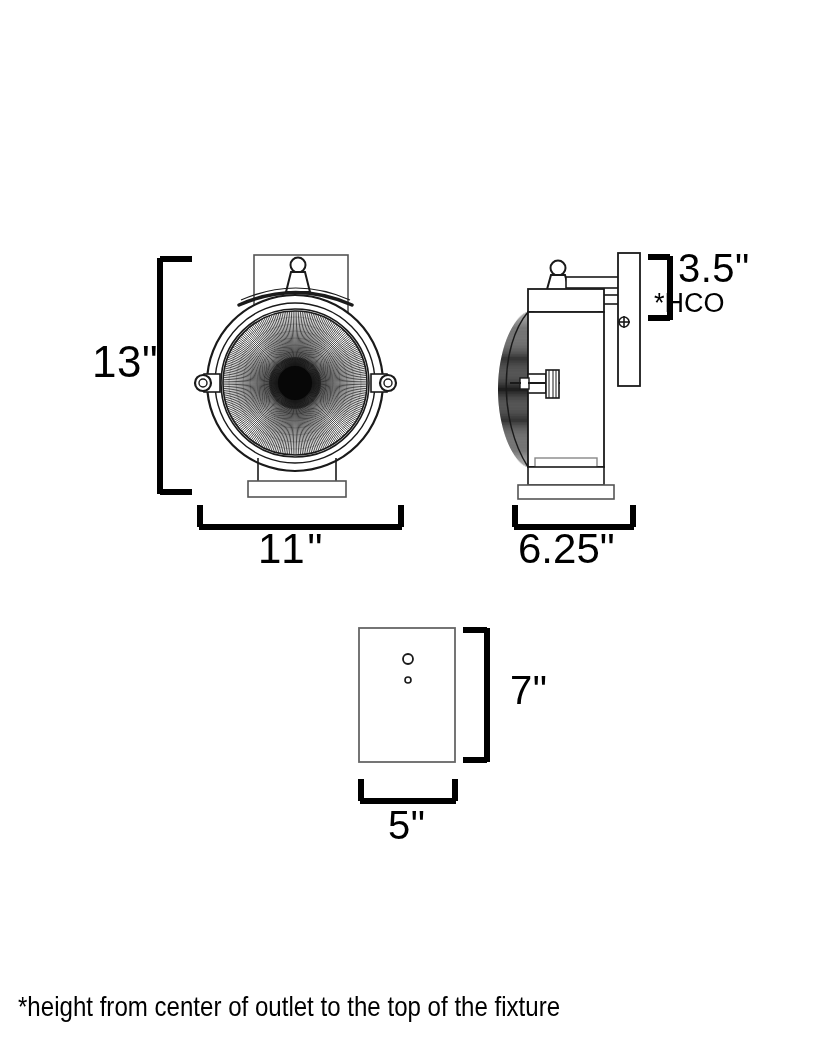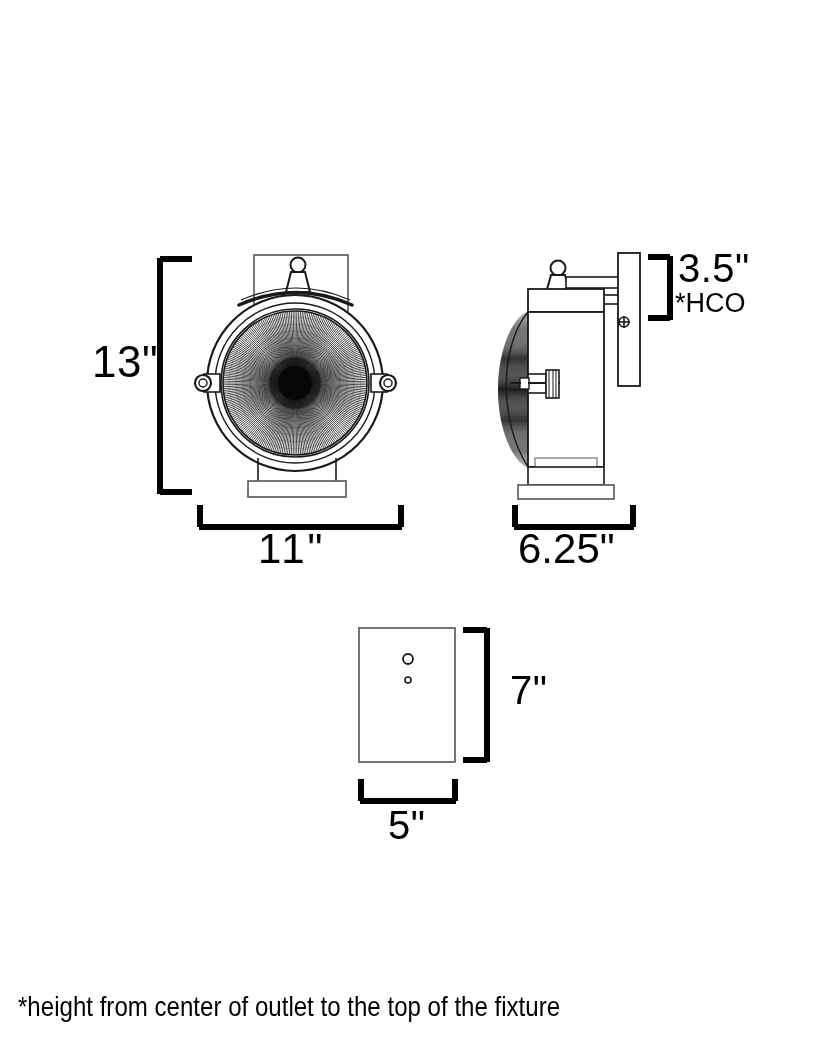--- a/index.html
+++ b/index.html
@@ -32,21 +32,21 @@
     font-weight: 400;
     color: #000000;
     white-space: nowrap;
     line-height: 1;
     letter-spacing: 0.5px;
   }
   #label-13  { left: 92px;  top: 340px; font-size: 44px; }
   #label-11  { left: 258px; top: 528px; font-size: 42px; letter-spacing: 3px; }
   #label-625 { left: 518px; top: 528px; font-size: 42px; letter-spacing: 0px; }
   #label-35  { left: 678px; top: 248px; font-size: 40px; }
-  #label-hco { left: 675px; top: 290px; font-size: 27px; letter-spacing: 0px; }
+  #label-hco { left: 654px; top: 290px; font-size: 27px; letter-spacing: 0px; }
   #label-7   { left: 510px; top: 670px; font-size: 40px; }
   #label-5   { left: 388px; top: 805px; font-size: 40px; }
   #footnote {
     position: absolute;
     left: 18px;
     top: 993px;
     font-size: 28px;
     font-family: "Liberation Sans", sans-serif;
     font-stretch: condensed;
     transform: scaleX(0.86);

